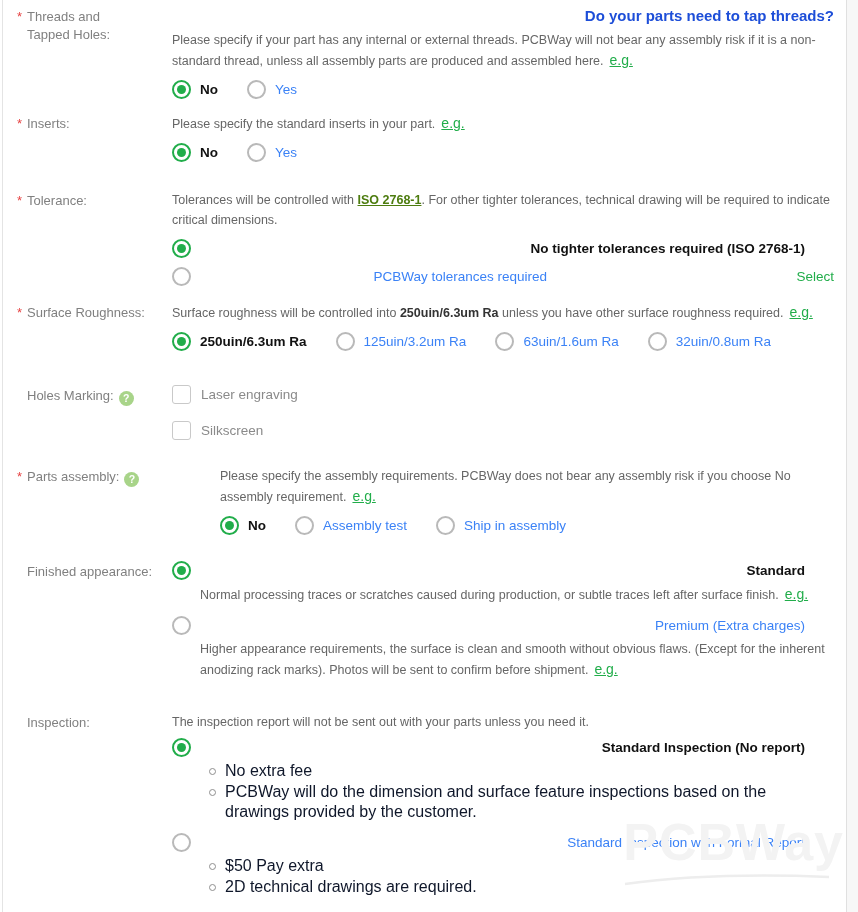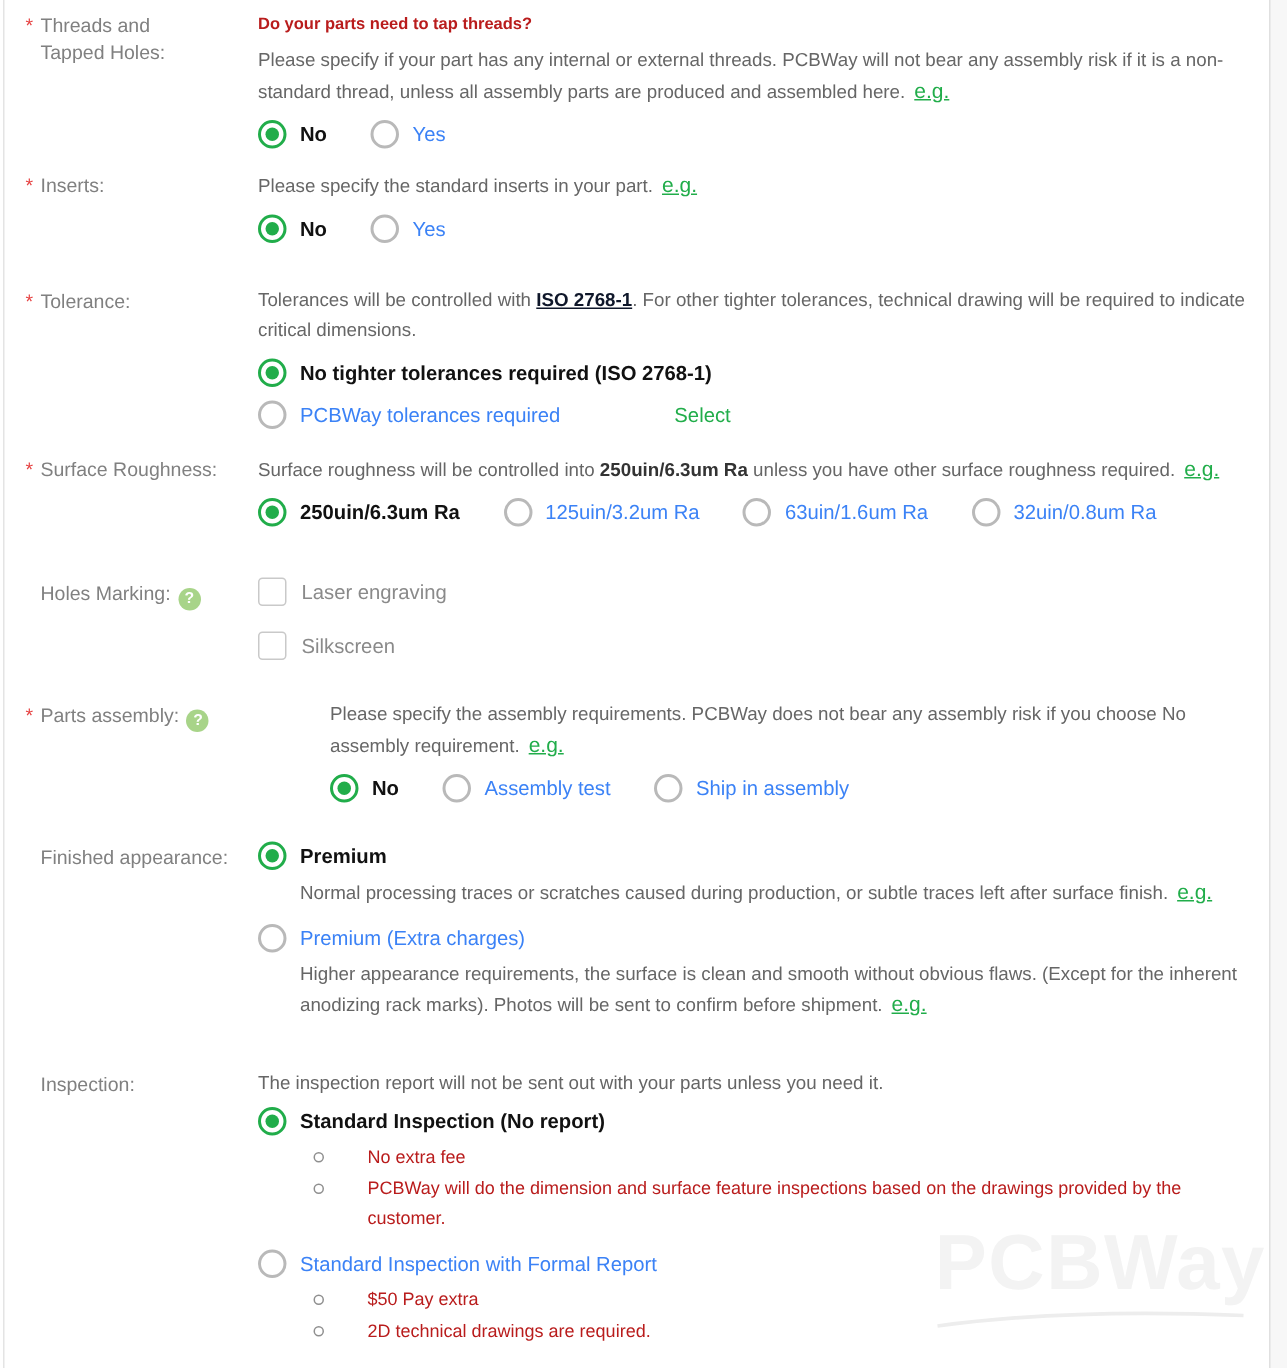--- a/index.html
+++ b/index.html
@@ -16,29 +16,29 @@
   .row{display:flex;}
   .lc{flex:0 0 172px;width:172px;box-sizing:border-box;padding-left:27px;padding-top:2px;
       color:#808080;font-size:13px;line-height:18px;}
   .req{color:#e64242;display:inline-block;width:10px;margin-left:-10px;}
   .ltext{vertical-align:top;}
   .help{display:inline-block;width:15px;height:15px;border-radius:50%;background:#a8d489;
         color:#fff;font-size:10.5px;font-weight:bold;text-align:center;line-height:15px;
         vertical-align:-2px;margin-left:5px;}
   .cc{flex:1;padding-right:24px;}
 
-  .qtitle{font-size:11px;font-weight:bold;color:#b91c1c;line-height:20px;margin-bottom:4px;}
+  .qtitle{font-size:15px;font-weight:bold;color:#1d4ed8;line-height:20px;margin-bottom:4px;text-align:right;}
   .desc{font-size:12.5px;color:#666;line-height:20px;}
   .desc b{color:#333;}
   a.eg{color:#21ad4a;text-decoration:underline;margin-left:6px;cursor:pointer;font-size:14px;}
-  a.iso{color:#0f172a;font-weight:bold;text-decoration:underline;cursor:pointer;}
+  a.iso{color:#4d7c0f;font-weight:bold;text-decoration:underline;cursor:pointer;}
   a.select{color:#21ad4a;text-decoration:none;margin-left:76px;font-size:13.5px;cursor:pointer;}
 
   .radio-row{display:flex;align-items:center;margin-top:9px;}
-  .radio{display:flex;align-items:center;margin-right:29px;cursor:pointer;}
+  .radio{display:flex;align-items:center;margin-right:29px;cursor:pointer;justify-content:space-between;}
   .radio:last-child{margin-right:0;}
   .rb{width:19px;height:19px;border-radius:50%;border:2px solid #b9b9b9;box-sizing:border-box;
       background:#fff;margin-right:9px;position:relative;flex:0 0 auto;}
   .rb.checked{border-color:#21ad4a;}
   .rb.checked::after{content:"";position:absolute;left:3px;top:3px;width:9px;height:9px;
       border-radius:50%;background:#21ad4a;}
   .rlbl{font-size:13.5px;color:#3b82f6;line-height:19px;}
   .sel .rlbl{color:#111;font-weight:bold;}
 
   .stack{margin-top:9px;}
@@ -49,21 +49,21 @@
   .check-row:last-child{margin-bottom:0;}
   .cb{width:17px;height:17px;border:1px solid #c9c9c9;border-radius:3px;background:#fff;
       margin-right:10px;flex:0 0 auto;cursor:pointer;}
   .cblbl{font-size:13.5px;color:#8a8a8a;}
 
   .opt-block{margin-bottom:11px;}
   .opt-block:last-child{margin-bottom:0;}
   .opt-desc{margin-left:28px;font-size:12.5px;color:#666;line-height:20px;margin-top:4px;}
 
   .bullets{margin:4px 0 0 37px;}
-  .bullet{display:flex;font-size:12px;color:#b91c1c;line-height:20px;margin-top:1px;gap:20px;}
+  .bullet{display:flex;font-size:16px;color:#0f172a;line-height:20px;margin-top:1px;}
   .bdot{width:5px;height:5px;border:1px solid #8f8f8f;border-radius:50%;margin:7px 9px 0 0;flex:0 0 auto;}
 
   .mb-threads{margin-bottom:14px;}
   .mb-inserts{margin-bottom:28px;}
   .mb-tolerance{margin-bottom:16px;}
   .mb-surface{margin-bottom:34px;}
   .mb-marking{margin-bottom:26px;}
   .mb-assembly{margin-bottom:26px;gap:48px;}
   .mb-appearance{margin-bottom:32px;}
 
@@ -206,21 +206,21 @@
   </div>
 
   <div class="row mb-appearance">
     <div class="lc">
       <span class="ltext" style="white-space:nowrap;">Finished appearance:</span>
     </div>
     <div class="cc">
       <div class="opt-block">
         <label class="radio sel">
           <span class="rb checked"></span>
-          <span class="rlbl">Premium</span>
+          <span class="rlbl">Standard</span>
         </label>
         <div class="opt-desc"><span>Normal processing traces or scratches caused during production, or subtle traces left after surface finish.</span><a class="eg">e.g.</a></div>
       </div>
       <div class="opt-block">
         <label class="radio">
           <span class="rb"></span>
           <span class="rlbl">Premium (Extra charges)</span>
         </label>
         <div class="opt-desc"><span>Higher appearance requirements, the surface is clean and smooth without obvious flaws. (Except for the inherent anodizing rack marks). Photos will be sent to confirm before shipment.</span><a class="eg">e.g.</a></div>
       </div>

